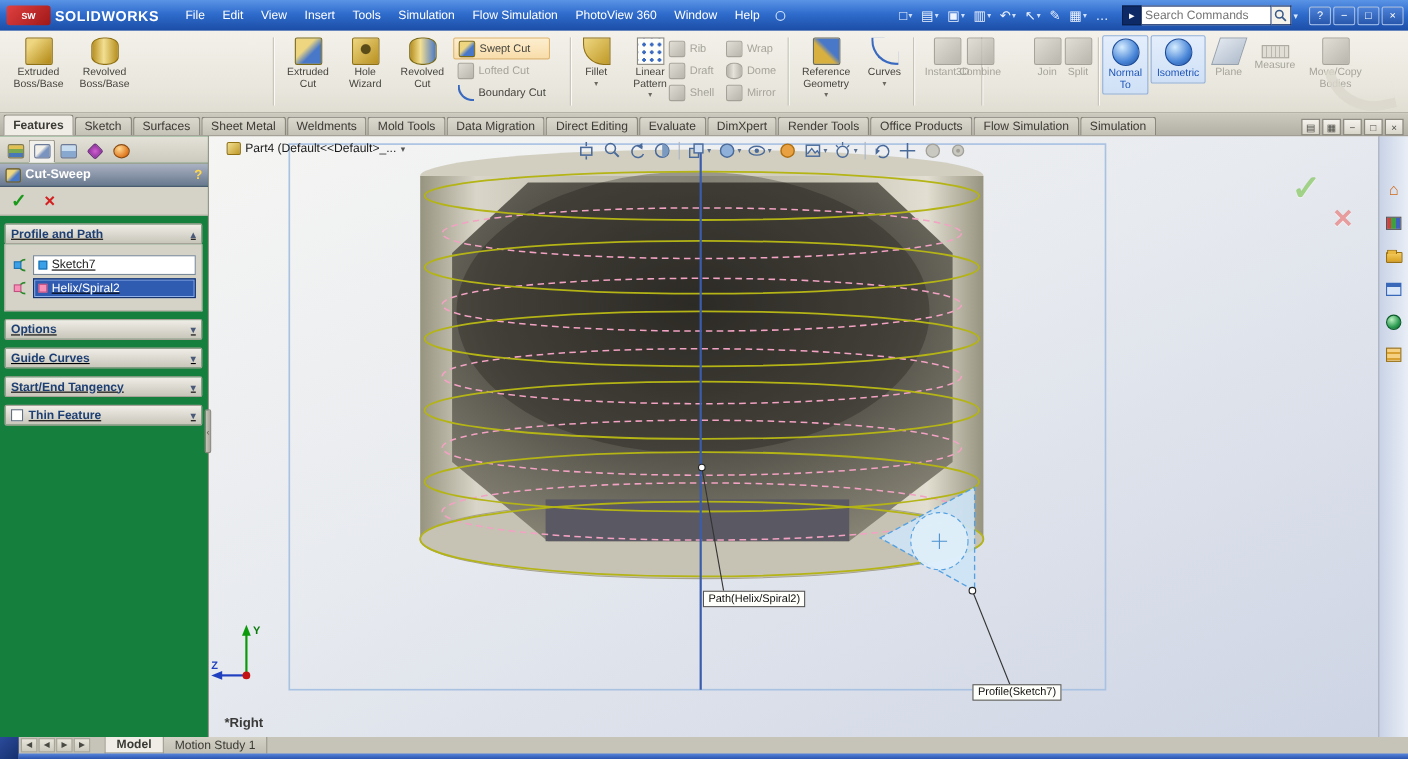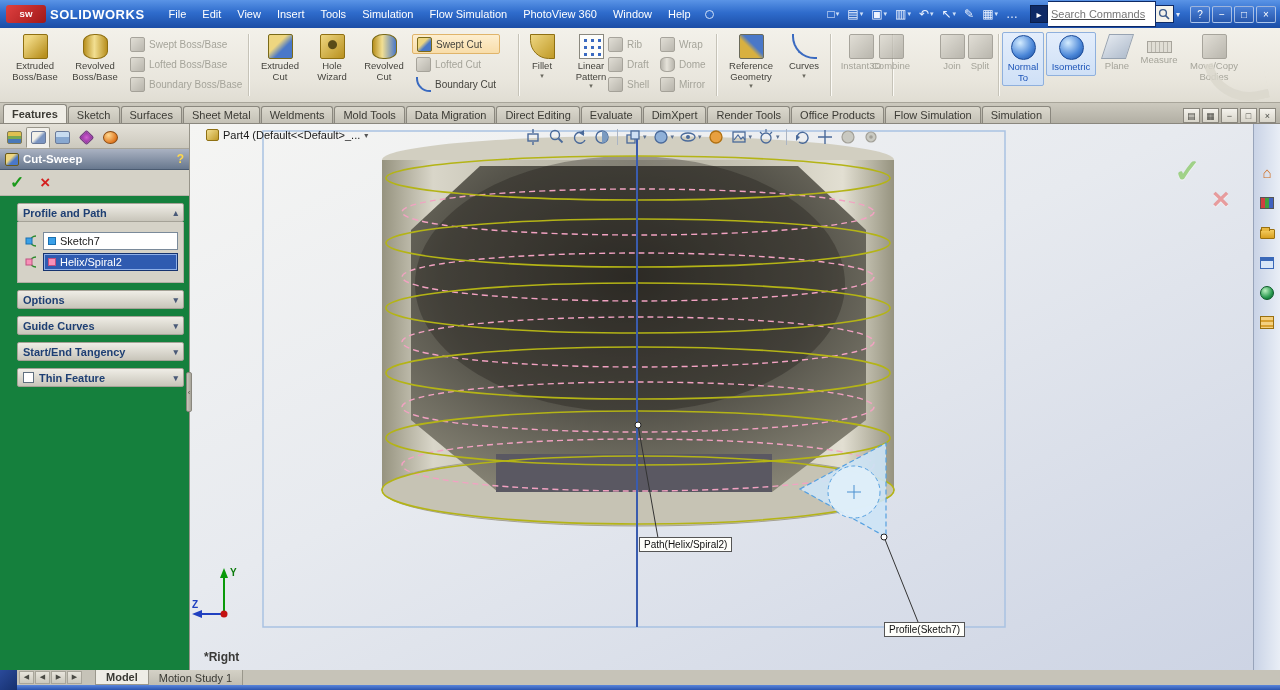--- a/index.html
+++ b/index.html
@@ -21,22 +21,22 @@
   .menubar { display:flex; align-items:center; }
   .menu-item { padding:4px 8px; font-size:11px; cursor:default; }
   .pin-dot { width:9px; height:9px; border:1.5px solid #cfe0f8; border-radius:50%; margin:0 6px; }
   .tb-icons { display:flex; align-items:center; margin-left:auto; }
   .tbtn { display:flex; align-items:center; padding:2px 3px; margin:0 1px; border-radius:2px; }
   .tglyph { font-size:12px; color:#eef4ff; line-height:12px; }
   .tcaret { font-size:7px; color:#cfe0f8; margin-left:1px; }
   .search { display:flex; align-items:center; margin:0 8px; }
   .search-badge { width:18px; height:18px; background:#0e2a66; border:1px solid #0a1e4a;
     color:#fff; display:flex; align-items:center; justify-content:center; font-size:10px; }
-  .search-input { width:108px; height:18px; border:1px solid #0e2a66; border-left:none;
-    font-family:"Liberation Sans",sans-serif; font-size:11px; padding:12px 3px; color:#444;text-decoration:underline; }
+  .search-input { width:118px; height:18px; border:1px solid #0e2a66; border-left:none;
+    font-family:"Liberation Sans",sans-serif; font-size:11px; padding:4px 3px; color:#444; }
   .search-mag { width:18px; height:18px; background:#f4f2ea; border:1px solid #0e2a66; border-left:none;
     display:flex; align-items:center; justify-content:center; }
   .search-caret { font-size:8px; color:#dfe8f8; margin-left:2px; }
   .winbtns { display:flex; align-items:center; margin-right:4px; }
   .winbtn { width:20px; height:17px; border:1px solid rgba(255,255,255,.55); border-radius:2px;
     background:linear-gradient(180deg,#4c82d8,#2757ac); margin-left:2px;
     display:flex; align-items:center; justify-content:center; font-size:10px; color:#fff; }
 
   
   .ribbon { position:absolute; top:28px; left:0; right:0; height:75px;
@@ -104,21 +104,21 @@
   .t5 { background:radial-gradient(circle at 35% 30%,#ffd890,#e07820 70%,#9a4a10); border-radius:50%; border:1px solid #8a4a10; }
   .pm-header { height:21px; display:flex; align-items:center; gap:4px; padding:0 5px;
     background:linear-gradient(#aab2c2,#68788e); border-bottom:1px solid #4a5a70;
     color:#fff; font-weight:bold; font-size:11.5px; }
   .pm-hicon { width:14px; height:13px; background:linear-gradient(135deg,#eed680 38%,#4a78c8 62%); border:1px solid #6a5a18; border-radius:2px; }
   .pm-q { margin-left:auto; color:#ffd84a; font-weight:bold; font-size:12px; }
   .pm-confirm { height:26px; display:flex; align-items:center; gap:16px; padding-left:10px;
     border-bottom:1px solid #b8b5aa; background:#d5d2c7; }
   .ok-glyph { color:#1a9a1a; font-size:17px; font-weight:bold; line-height:17px; }
   .cancel-glyph { color:#d42020; font-size:17px; font-weight:bold; line-height:17px; }
-  .grp { margin:7px 5px 0 17px; }
+  .grp { margin:7px 5px 0 4px;text-decoration:underline; }
   .grp-h { height:19px; display:flex; align-items:center; gap:5px; padding:0 5px;
     background:linear-gradient(#efede6,#c8c5ba); border:1px solid #a5a297; border-radius:2px;
     color:#1e3f73; font-weight:bold; font-size:11px; }
   .grp-chev { margin-left:auto; color:#4a5a78; font-size:9px; }
   .grp-body { border:1px solid #b2afa4; border-top:none; padding:7px 5px 8px 3px; background:#d5d2c7; }
   .selrow { display:flex; align-items:center; margin:3px 0; }
   .selicon { width:22px; display:flex; justify-content:center; flex:0 0 22px; }
   .selbox { flex:1; height:18px; background:#fff; border:1px solid #7a8a9a;
     display:flex; align-items:center; gap:4px; padding:0 4px; font-size:11px; color:#222; }
   .selbox.sel { background:#2f5bb0; color:#fff; border:1px solid #16336e; box-shadow:0 0 0 1px #8fb0e8 inset; }
@@ -253,34 +253,20 @@
 </div>
 
 <div class="ribbon">
   <div class="rbig" style="left:6px;width:58px">
     <span class="ric ig"></span>
     <span class="rlbl">Extruded Boss/Base</span>
   </div>
   <div class="rbig" style="left:66px;width:58px">
     <span class="ric icyl"></span>
     <span class="rlbl">Revolved Boss/Base</span>
-  </div>
-  <div class="rstack" style="left:126px">
-    <div class="rrow dis">
-      <span class="ric16 igray"></span>
-      <span class="rslbl">Swept Boss/Base</span>
-    </div>
-    <div class="rrow dis">
-      <span class="ric16 igray"></span>
-      <span class="rslbl">Lofted Boss/Base</span>
-    </div>
-    <div class="rrow dis">
-      <span class="ric16 igray"></span>
-      <span class="rslbl">Boundary Boss/Base</span>
-    </div>
   </div>
   <span class="rsep" style="left:248px"></span>
 
   <div class="rbig" style="left:254px;width:52px">
     <span class="ric igc"></span>
     <span class="rlbl">Extruded Cut</span>
   </div>
   <div class="rbig" style="left:308px;width:48px">
     <span class="ric ihole"></span>
     <span class="rlbl">Hole Wizard</span>

